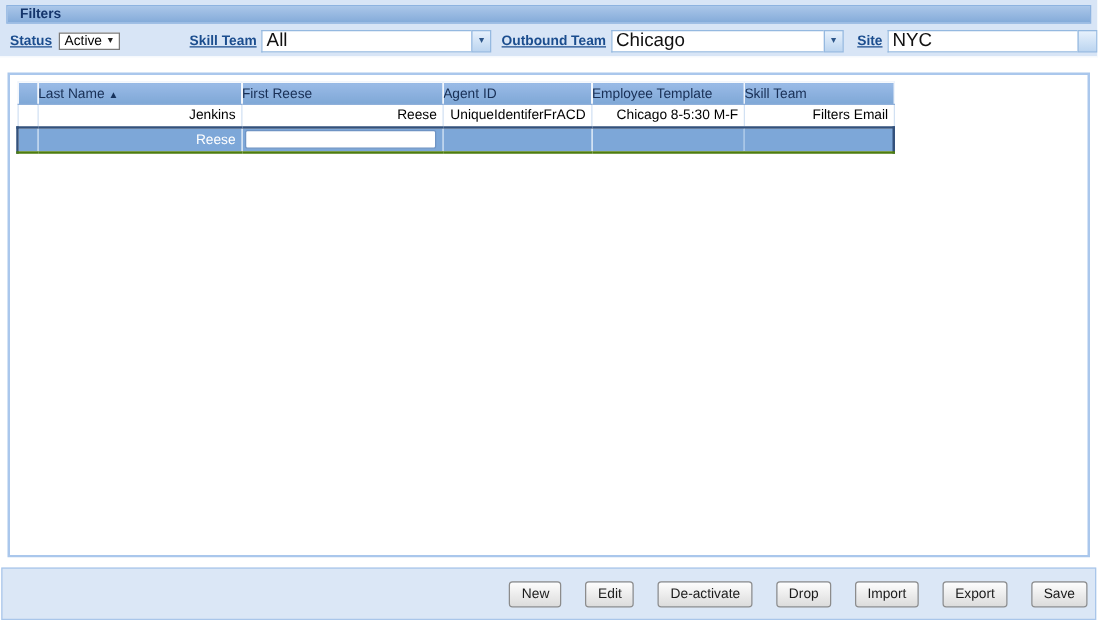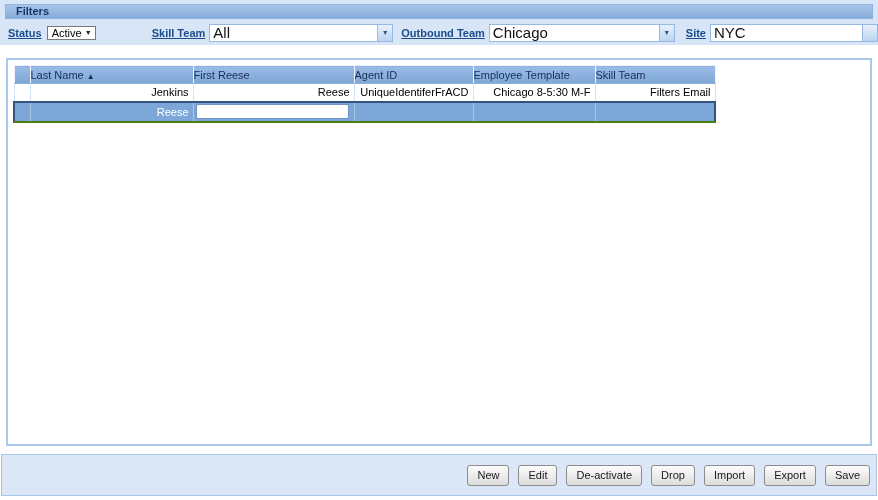--- a/index.html
+++ b/index.html
@@ -133,21 +133,21 @@
   .gap-strip2 { height:8px; background:#ffffff; }
 
   
   .footer-bar {
     margin:0 1px;
     height:42px;
     background:#dbe7f6;
     border:1px solid #a9c6ea;
     display:flex; align-items:center; justify-content:flex-end;
     padding-right:6px;
-    gap:9px;
+    gap:19px;
   }
   .action-btn {
     height:21px;
     padding:0 9px;
     font-family:"Liberation Sans", sans-serif;
     font-size:11px;
     color:#1a1a1a;
     background:linear-gradient(#fdfdfd,#dcdcdc);
     border:1px solid #8c8c8c;
     border-radius:3px;

